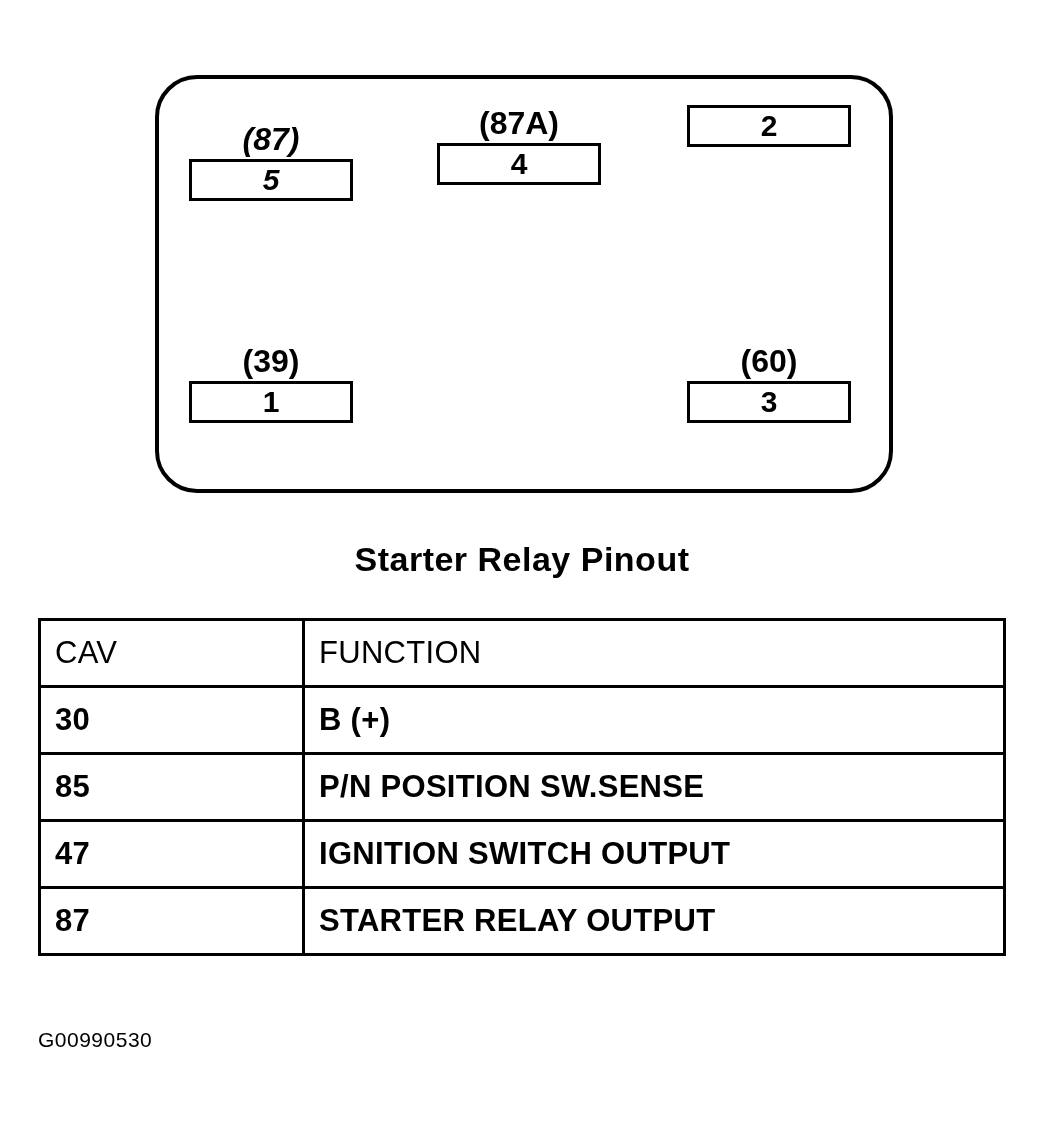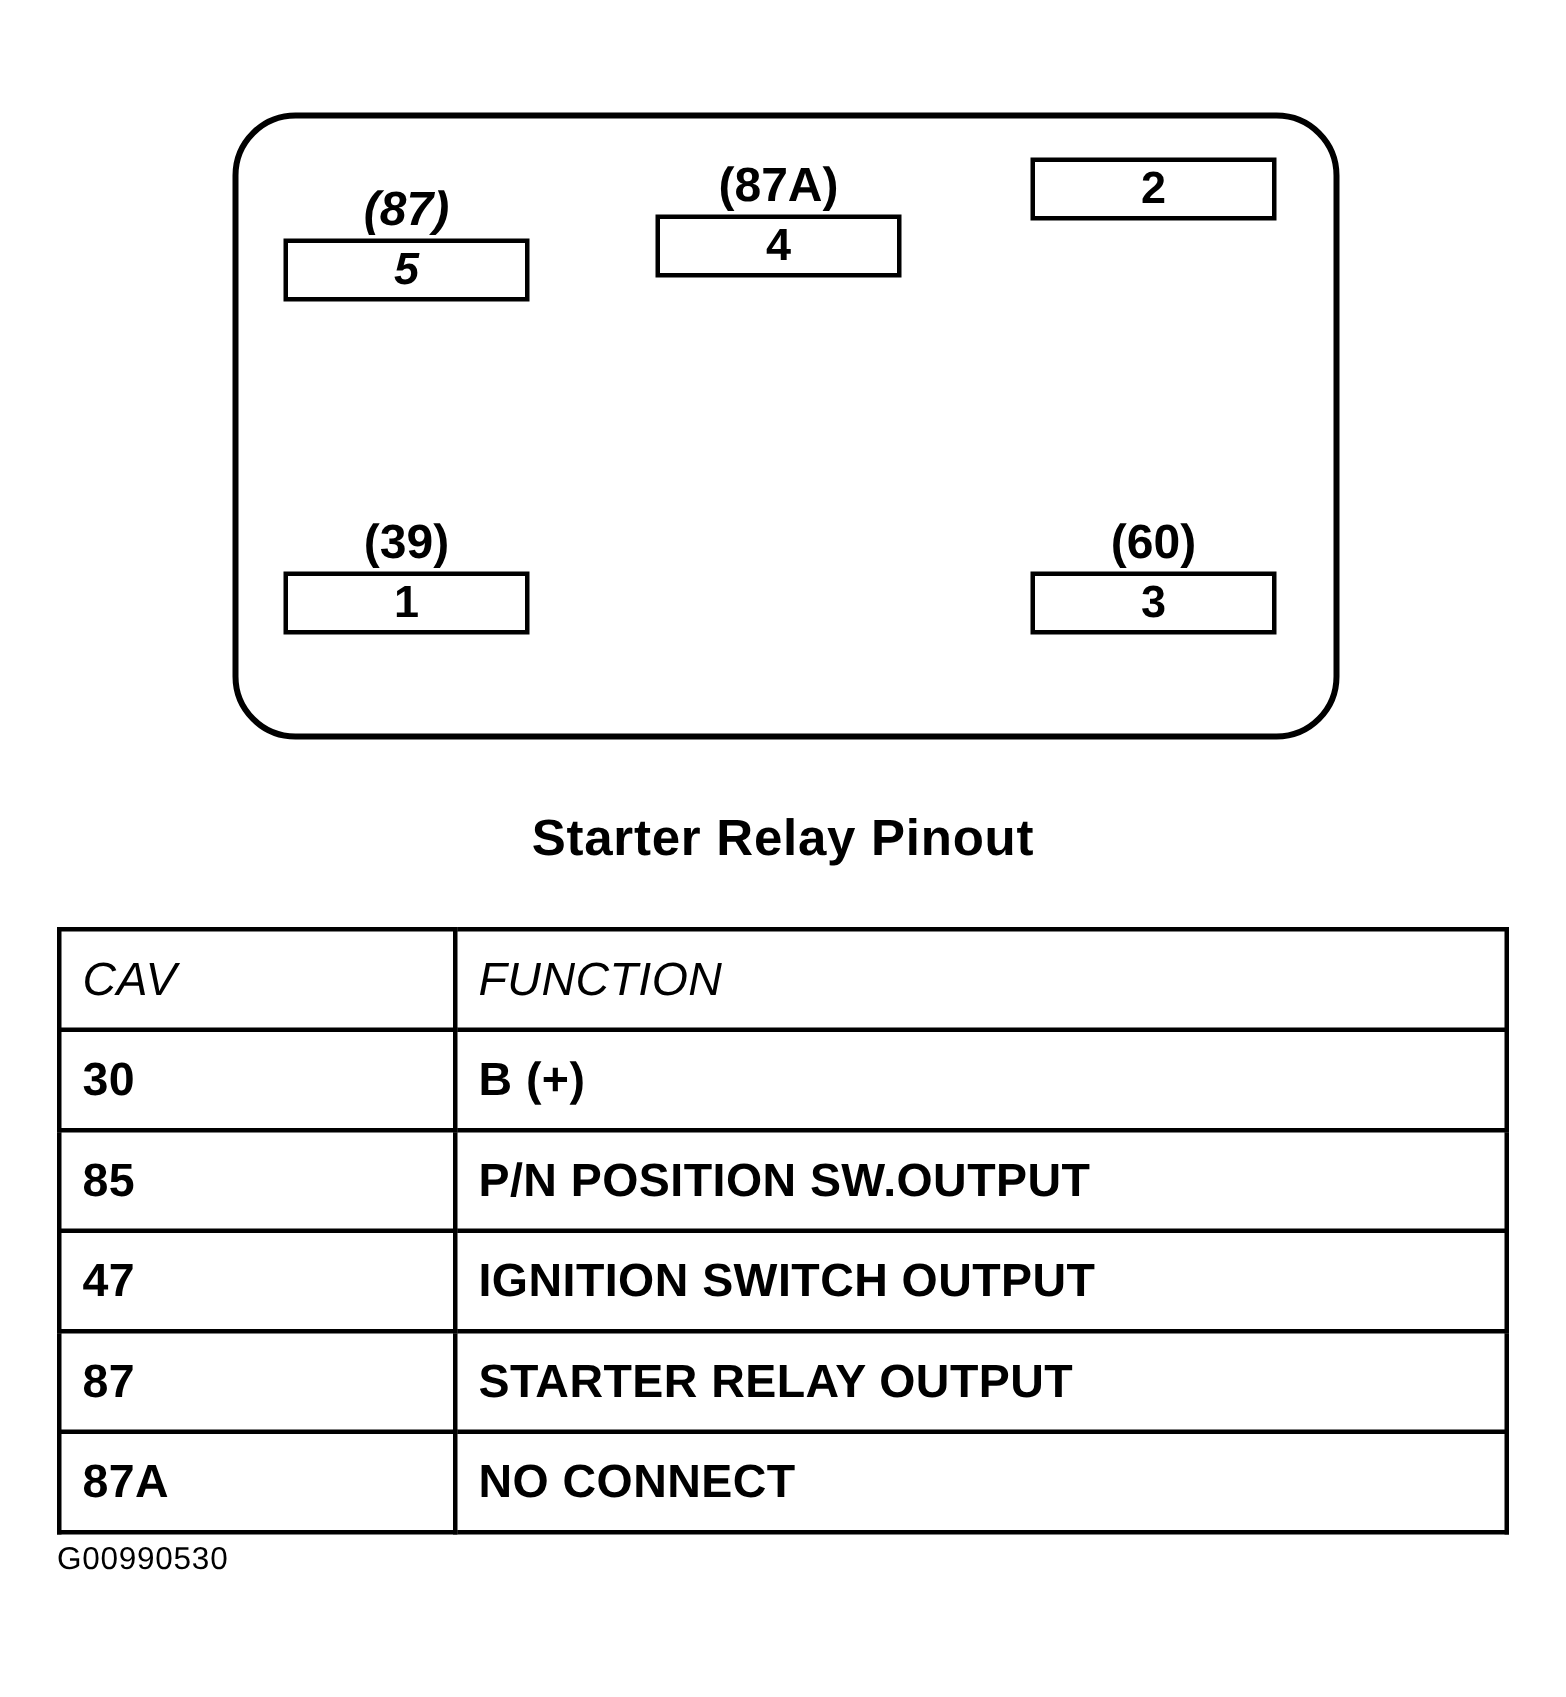--- a/index.html
+++ b/index.html
@@ -97,21 +97,21 @@
     border: 3px solid #000;
     height: 64px;
     padding: 0 0 0 14px;
     font-size: 31px;
     font-weight: bold;
     text-align: left;
     vertical-align: middle;
     line-height: 34px;
     letter-spacing: 0.3px;
   }
-  #pinout-table th { font-weight: normal; font-style: italic; }
+  #pinout-table th { font-weight: normal; }
   .col-cav  { width: 247px; }
   .col-func { width: auto; }
 
   
   #figure-id {
     position: absolute;
     left: 38px;
     top: 1028px;
     font-size: 21px;
     letter-spacing: 0.5px;
@@ -167,30 +167,26 @@
       <th class="col-func">FUNCTION</th>
     </tr>
   </thead>
   <tbody>
     <tr>
       <td class="col-cav">30</td>
       <td class="col-func">B (+)</td>
     </tr>
     <tr>
       <td class="col-cav">85</td>
-      <td class="col-func">P/N POSITION SW.OUTPUT</td>
+      <td class="col-func">P/N POSITION SW.SENSE</td>
     </tr>
     <tr>
       <td class="col-cav">47</td>
       <td class="col-func">IGNITION SWITCH OUTPUT</td>
     </tr>
     <tr>
       <td class="col-cav">87</td>
       <td class="col-func">STARTER RELAY OUTPUT</td>
     </tr>
-    <tr>
-      <td class="col-cav">87A</td>
-      <td class="col-func">NO CONNECT</td>
-    </tr>
   </tbody>
 </table>
 
 <div id="figure-id">G00990530</div>
 
 </body></html>

